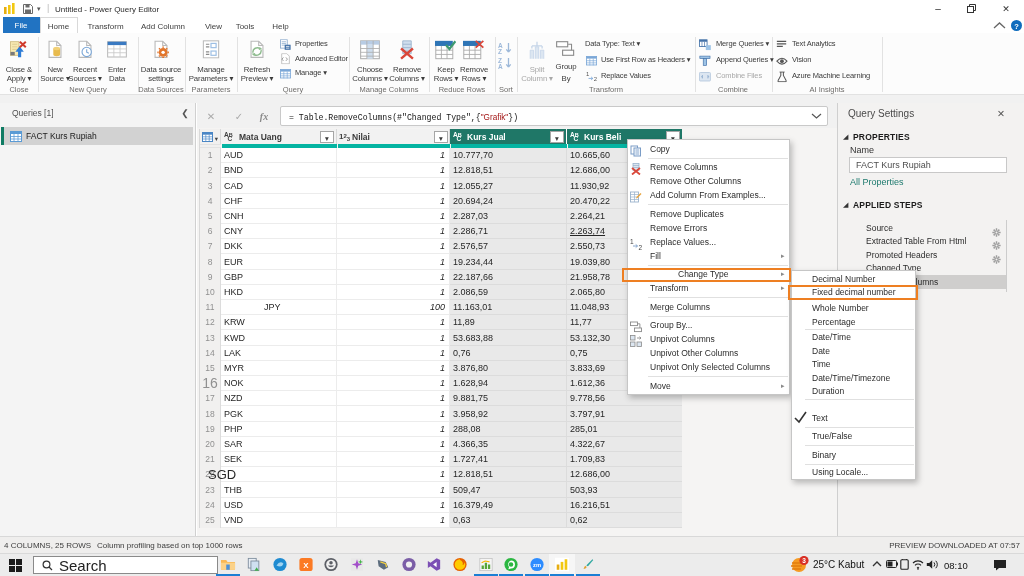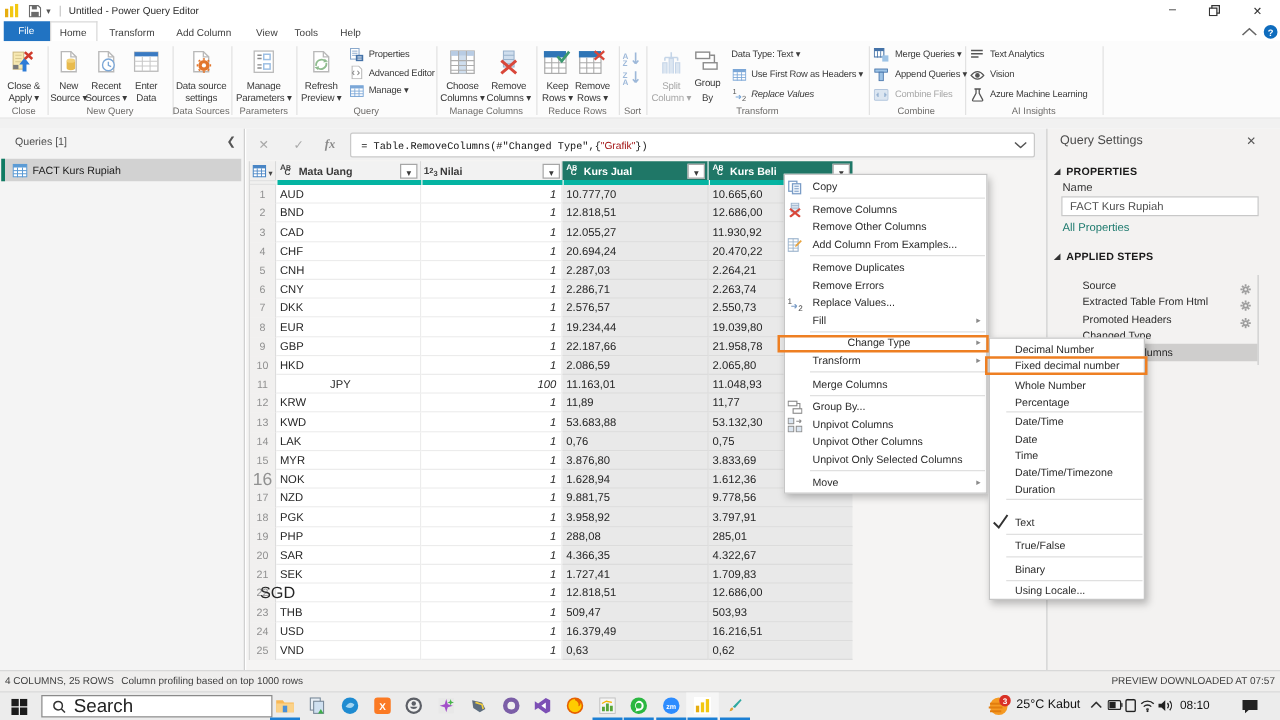--- a/index.html
+++ b/index.html
@@ -222,21 +222,21 @@
         <rect x="0.5" y="1.5" width="12" height="10" fill="#fff" stroke="#7ba7d7" stroke-width="1"></rect>
         <rect x="0.5" y="1.5" width="12" height="2.5" fill="#7ba7d7"></rect>
         <path d="M0.5 6.5 h12 M0.5 9 h12 M4.5 4 v8 M8.5 4 v8" stroke="#7ba7d7" stroke-width="0.8"></path>
       </svg></div>
 <div class="abs cv" style="left:601px;top:59px;font-size:7.5px;letter-spacing:-0.15px;color:#3b3b3b;">Use First Row as Headers ▾</div>
 <div class="abs" style="left:586px;top:68.5px;transform:scale(0.85);transform-origin:0 50%;"><svg width="14" height="13" viewBox="0 0 14 13">
         <text x="0" y="6" font-size="7" fill="#555">1</text>
         <path d="M3 8.5 h5 M8 8.5 l-2 -1.8 M8 8.5 l-2 1.8" stroke="#7ba7d7" stroke-width="1" fill="none"></path>
         <text x="9" y="12" font-size="7" fill="#555">2</text>
       </svg></div>
-<div class="abs cv" style="left:601px;top:75px;font-size:7.5px;letter-spacing:-0.15px;color:#3b3b3b;font-style:italic;">Replace Values</div>
+<div class="abs cv" style="left:601px;top:75px;font-size:7.5px;letter-spacing:-0.15px;color:#3b3b3b;">Replace Values</div>
 <div class="abs" style="left:699px;top:36.5px;transform:scale(0.85);transform-origin:0 50%;"><svg width="14" height="13" viewBox="0 0 14 13">
         <rect x="0.5" y="0.5" width="9" height="8" fill="#fff" stroke="#4472a8" stroke-width="1"></rect>
         <rect x="0.5" y="0.5" width="9" height="2.5" fill="#4472a8"></rect>
         <path d="M3.5 3 v6 M6.5 3 v6" stroke="#4472a8" stroke-width="0.8"></path>
         <rect x="8" y="7" width="6" height="6" fill="#9dc3e6"></rect>
       </svg></div>
 <div class="abs cv" style="left:716px;top:43px;font-size:7.5px;letter-spacing:-0.15px;color:#3b3b3b;">Merge Queries ▾</div>
 <div class="abs" style="left:699px;top:52.5px;transform:scale(0.85);transform-origin:0 50%;"><svg width="14" height="13" viewBox="0 0 14 13">
         <rect x="1" y="1" width="12" height="3" fill="#9dc3e6" stroke="#4472a8" stroke-width="0.8"></rect>
         <rect x="5" y="4" width="4" height="8" fill="#9dc3e6" stroke="#4472a8" stroke-width="0.8"></rect>
@@ -371,21 +371,21 @@
     <div class="abs cv" style="left:570px;top:215.9px;font-size:9px;color:#262626;">2.264,21</div>
 <div class="abs" style="left:200px;top:224.0px;width:21px;height:15.2px;background:#f1f0ef;border-right:1px solid #dcdcdc;"></div>
     <div class="abs ct" style="left:210px;top:231.1px;font-size:8.5px;color:#909090;">6</div>
     <div class="abs" style="left:221px;top:224.0px;width:116px;height:15.2px;background:#fff;border-right:1px solid #ececec;border-bottom:1px solid #ececec;"></div>
     <div class="abs cv" style="left:224px;top:231.1px;font-size:9px;color:#262626;">CNY</div>
     <div class="abs" style="left:337px;top:224.0px;width:113px;height:15.2px;background:#fff;border-right:1px solid #ececec;border-bottom:1px solid #ececec;"></div>
     <div class="abs" style="left:337px;top:231.1px;width:108px;text-align:right;font-size:9px;font-style:italic;color:#262626;transform:translateY(-50%);"><span class="cvv">1</span></div>
     <div class="abs" style="left:450px;top:224.0px;width:117px;height:15.2px;background:#e9e9e9;border-right:1px solid #dcdcdc;border-bottom:1px solid #dcdcdc;"></div>
     <div class="abs cv" style="left:453px;top:231.1px;font-size:9px;color:#262626;">2.286,71</div>
     <div class="abs" style="left:567px;top:224.0px;width:115px;height:15.2px;background:#e9e9e9;border-bottom:1px solid #dcdcdc;"></div>
-    <div class="abs cv" style="left:570px;top:231.1px;font-size:9px;color:#262626;">2.263,74</div>
+    <div class="abs cv" style="left:570px;top:231.1px;font-size:9px;color:#262626;text-decoration:underline;">2.263,74</div>
 <div class="abs" style="left:200px;top:239.2px;width:21px;height:15.2px;background:#f1f0ef;border-right:1px solid #dcdcdc;"></div>
     <div class="abs ct" style="left:210px;top:246.3px;font-size:8.5px;color:#909090;">7</div>
     <div class="abs" style="left:221px;top:239.2px;width:116px;height:15.2px;background:#fff;border-right:1px solid #ececec;border-bottom:1px solid #ececec;"></div>
     <div class="abs cv" style="left:224px;top:246.3px;font-size:9px;color:#262626;">DKK</div>
     <div class="abs" style="left:337px;top:239.2px;width:113px;height:15.2px;background:#fff;border-right:1px solid #ececec;border-bottom:1px solid #ececec;"></div>
     <div class="abs" style="left:337px;top:246.3px;width:108px;text-align:right;font-size:9px;font-style:italic;color:#262626;transform:translateY(-50%);"><span class="cvv">1</span></div>
     <div class="abs" style="left:450px;top:239.2px;width:117px;height:15.2px;background:#e9e9e9;border-right:1px solid #dcdcdc;border-bottom:1px solid #dcdcdc;"></div>
     <div class="abs cv" style="left:453px;top:246.3px;font-size:9px;color:#262626;">2.576,57</div>
     <div class="abs" style="left:567px;top:239.2px;width:115px;height:15.2px;background:#e9e9e9;border-bottom:1px solid #dcdcdc;"></div>
     <div class="abs cv" style="left:570px;top:246.3px;font-size:9px;color:#262626;">2.550,73</div>

